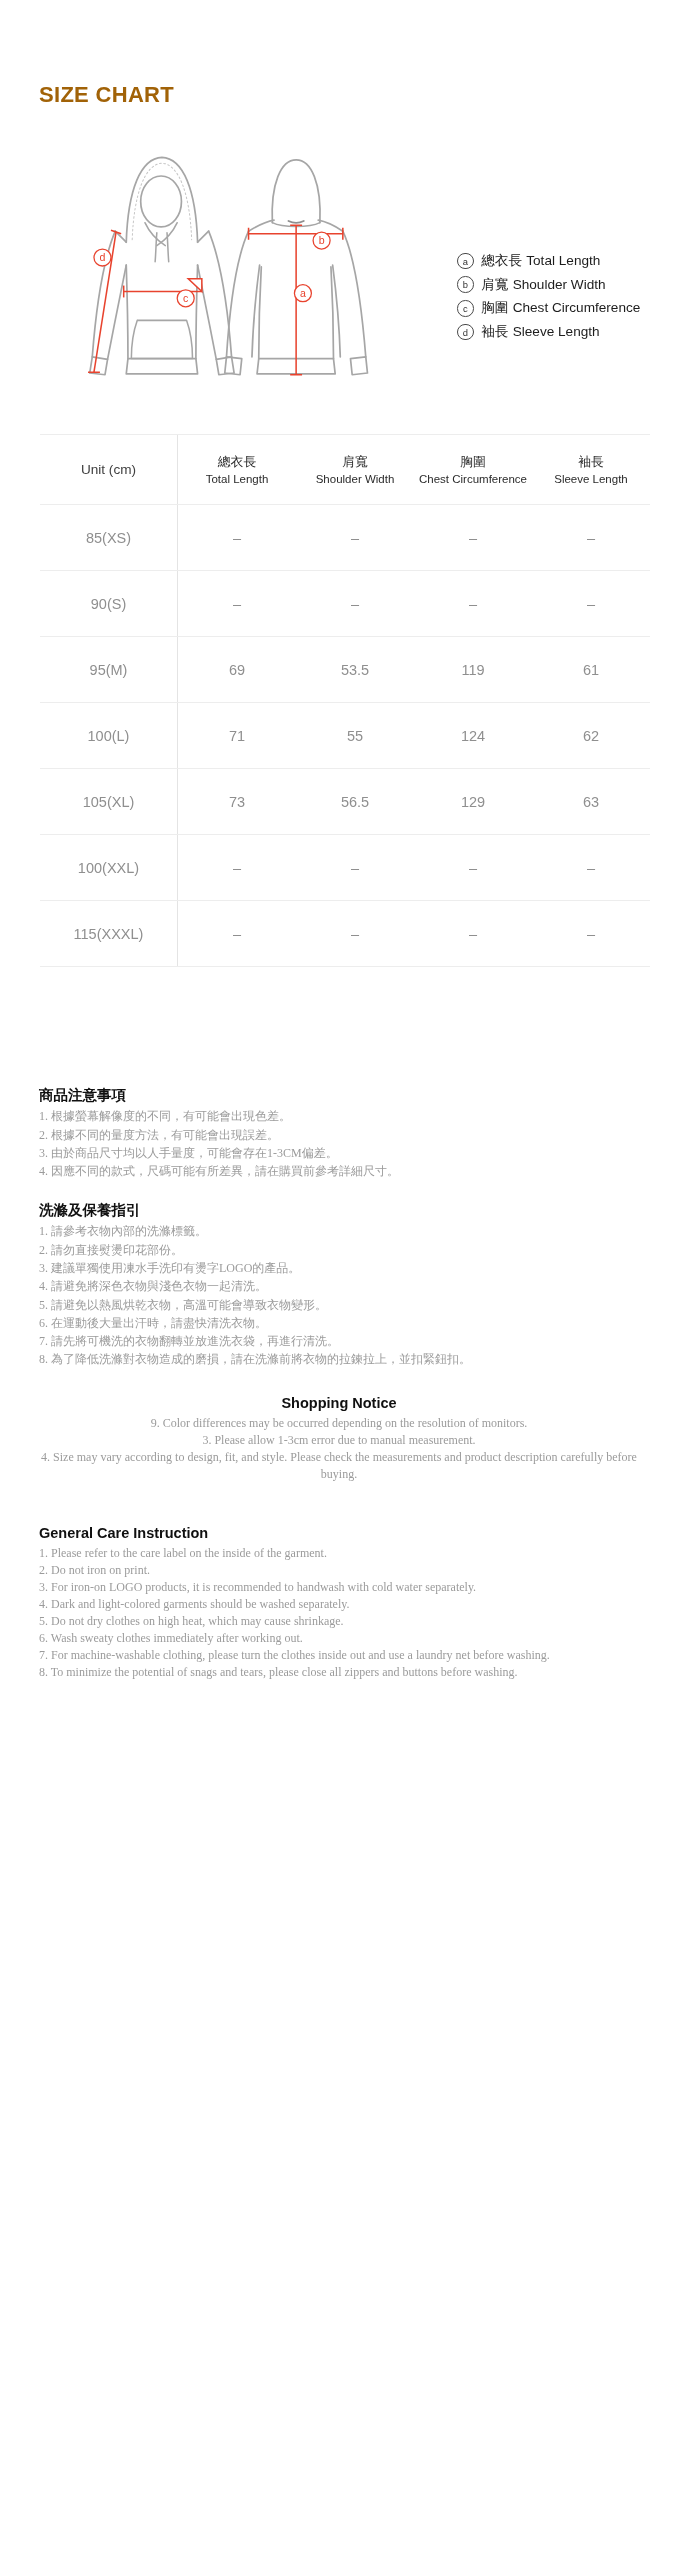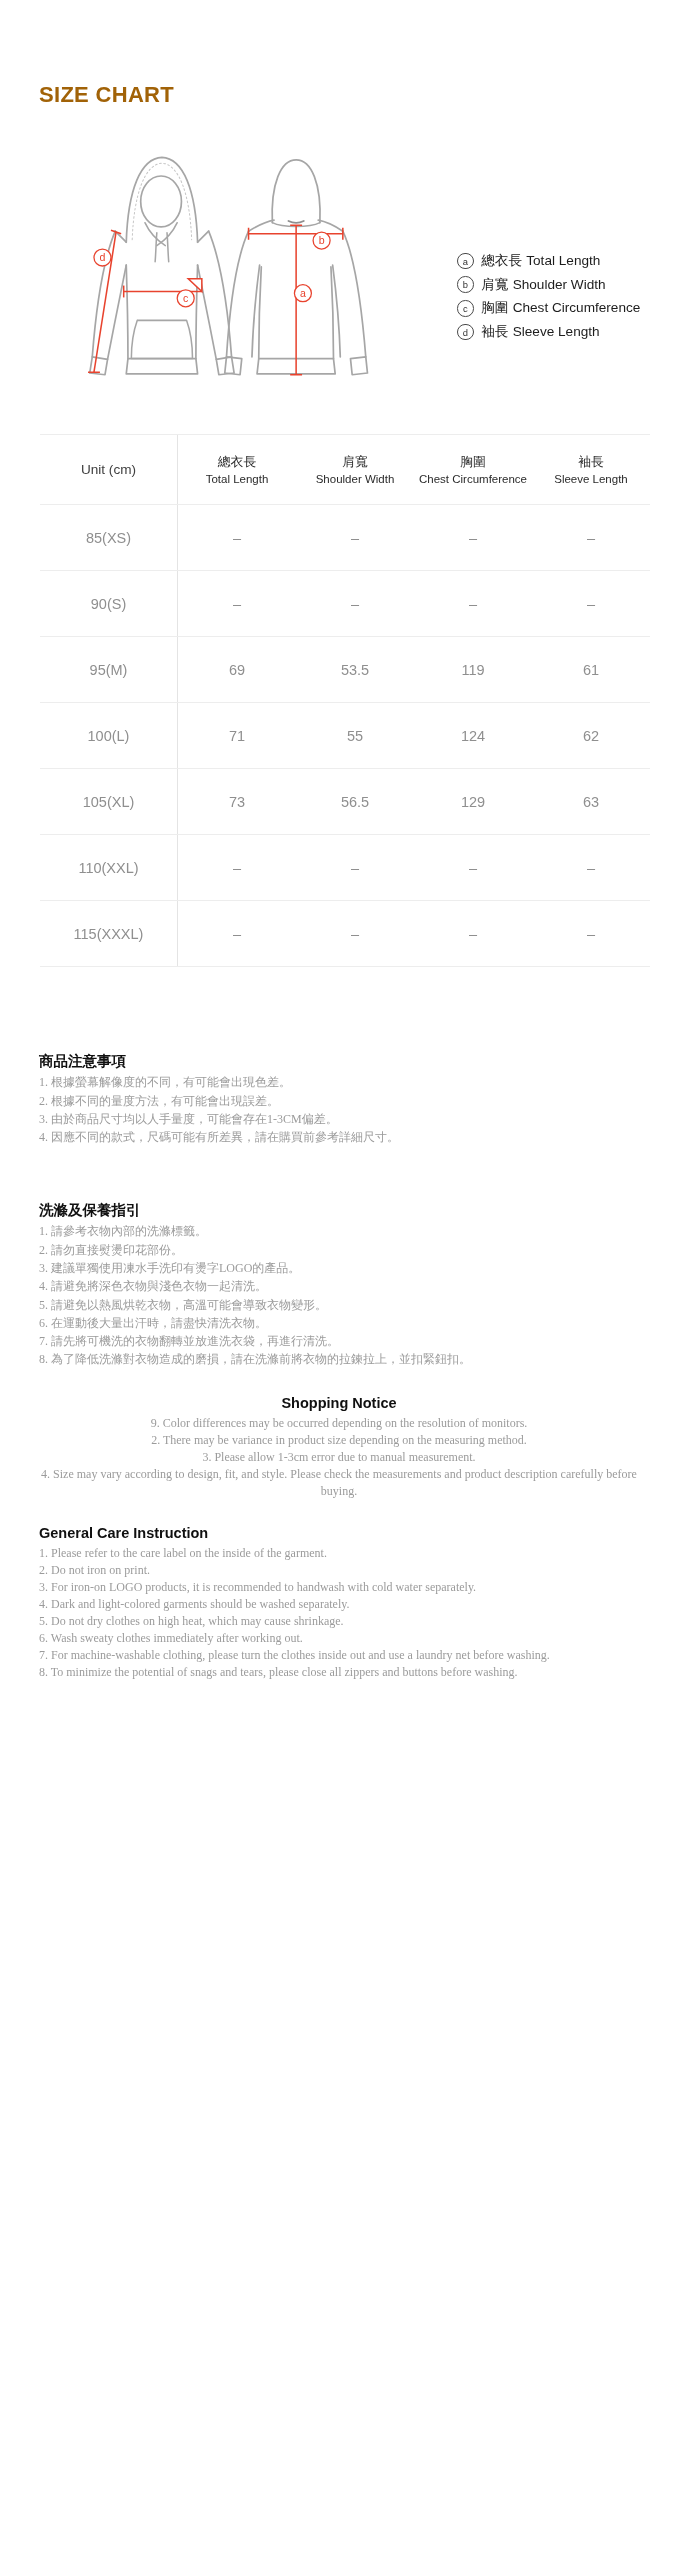--- a/index.html
+++ b/index.html
@@ -38,21 +38,21 @@
     text-align:center; height:100%;
   }
   .cell.c0 { border-right:0.9px solid #e4e4e4; }
   .unit-header { font-size:13.6px; color:#3f3f3f; }
   .th-zh { font-size:12.8px; color:#2b2b2b; line-height:18px; }
   .th-en { font-size:11.5px; color:#2b2b2b; line-height:16px; }
   .row-label { font-size:14.5px; color:#8f8f8f; }
   .td-val { font-size:14.5px; color:#8f8f8f; }
   
   .section { position:absolute; left:39px; width:600px; }
-  .sec-1 { top:1051px; }
+  .sec-1 { top:1085px; }
   .sec-2 { top:1200px; }
   .sec-3 { top:1393px;text-align:center; }
   .sec-4 { top:1523px; }
   .sec-h { font-size:14.5px; font-weight:700; color:#101010; line-height:20.4px; }
   .sec-items { margin-top:2px;font-family:Liberation Serif, serif; }
   .sec-zh .sec-item { font-size:12px; line-height:18.3px; color:#9b9b9b; }
   .sec-en .sec-item { font-size:12px; line-height:17px; color:#9b9b9b; }
 </style>
 </head>
 <body>
@@ -192,21 +192,21 @@
     <div class="cell td-val">62</div>
   </div>
   <div class="trow">
     <div class="cell c0 row-label">105(XL)</div>
     <div class="cell td-val">73</div>
     <div class="cell td-val">56.5</div>
     <div class="cell td-val">129</div>
     <div class="cell td-val">63</div>
   </div>
   <div class="trow">
-    <div class="cell c0 row-label">110(XXL)</div>
+    <div class="cell c0 row-label">100(XXL)</div>
     <div class="cell td-val">–</div>
     <div class="cell td-val">–</div>
     <div class="cell td-val">–</div>
     <div class="cell td-val">–</div>
   </div>
   <div class="trow">
     <div class="cell c0 row-label">115(XXXL)</div>
     <div class="cell td-val">–</div>
     <div class="cell td-val">–</div>
     <div class="cell td-val">–</div>
@@ -235,21 +235,20 @@
     <div class="sec-item">6. 在運動後大量出汗時，請盡快清洗衣物。</div>
     <div class="sec-item">7. 請先將可機洗的衣物翻轉並放進洗衣袋，再進行清洗。</div>
     <div class="sec-item">8. 為了降低洗滌對衣物造成的磨損，請在洗滌前將衣物的拉鍊拉上，並扣緊鈕扣。</div>
   </div>
 </div>
 
 <div class="section sec-3 sec-en">
   <div class="sec-h">Shopping Notice</div>
   <div class="sec-items">
     <div class="sec-item">9. Color differences may be occurred depending on the resolution of monitors.</div>
-    <div class="sec-item">2. There may be variance in product size depending on the measuring method.</div>
     <div class="sec-item">3. Please allow 1-3cm error due to manual measurement.</div>
     <div class="sec-item">4. Size may vary according to design, fit, and style. Please check the measurements and product description carefully before buying.</div>
   </div>
 </div>
 
 <div class="section sec-4 sec-en">
   <div class="sec-h">General Care Instruction</div>
   <div class="sec-items">
     <div class="sec-item">1. Please refer to the care label on the inside of the garment.</div>
     <div class="sec-item">2. Do not iron on print.</div>

